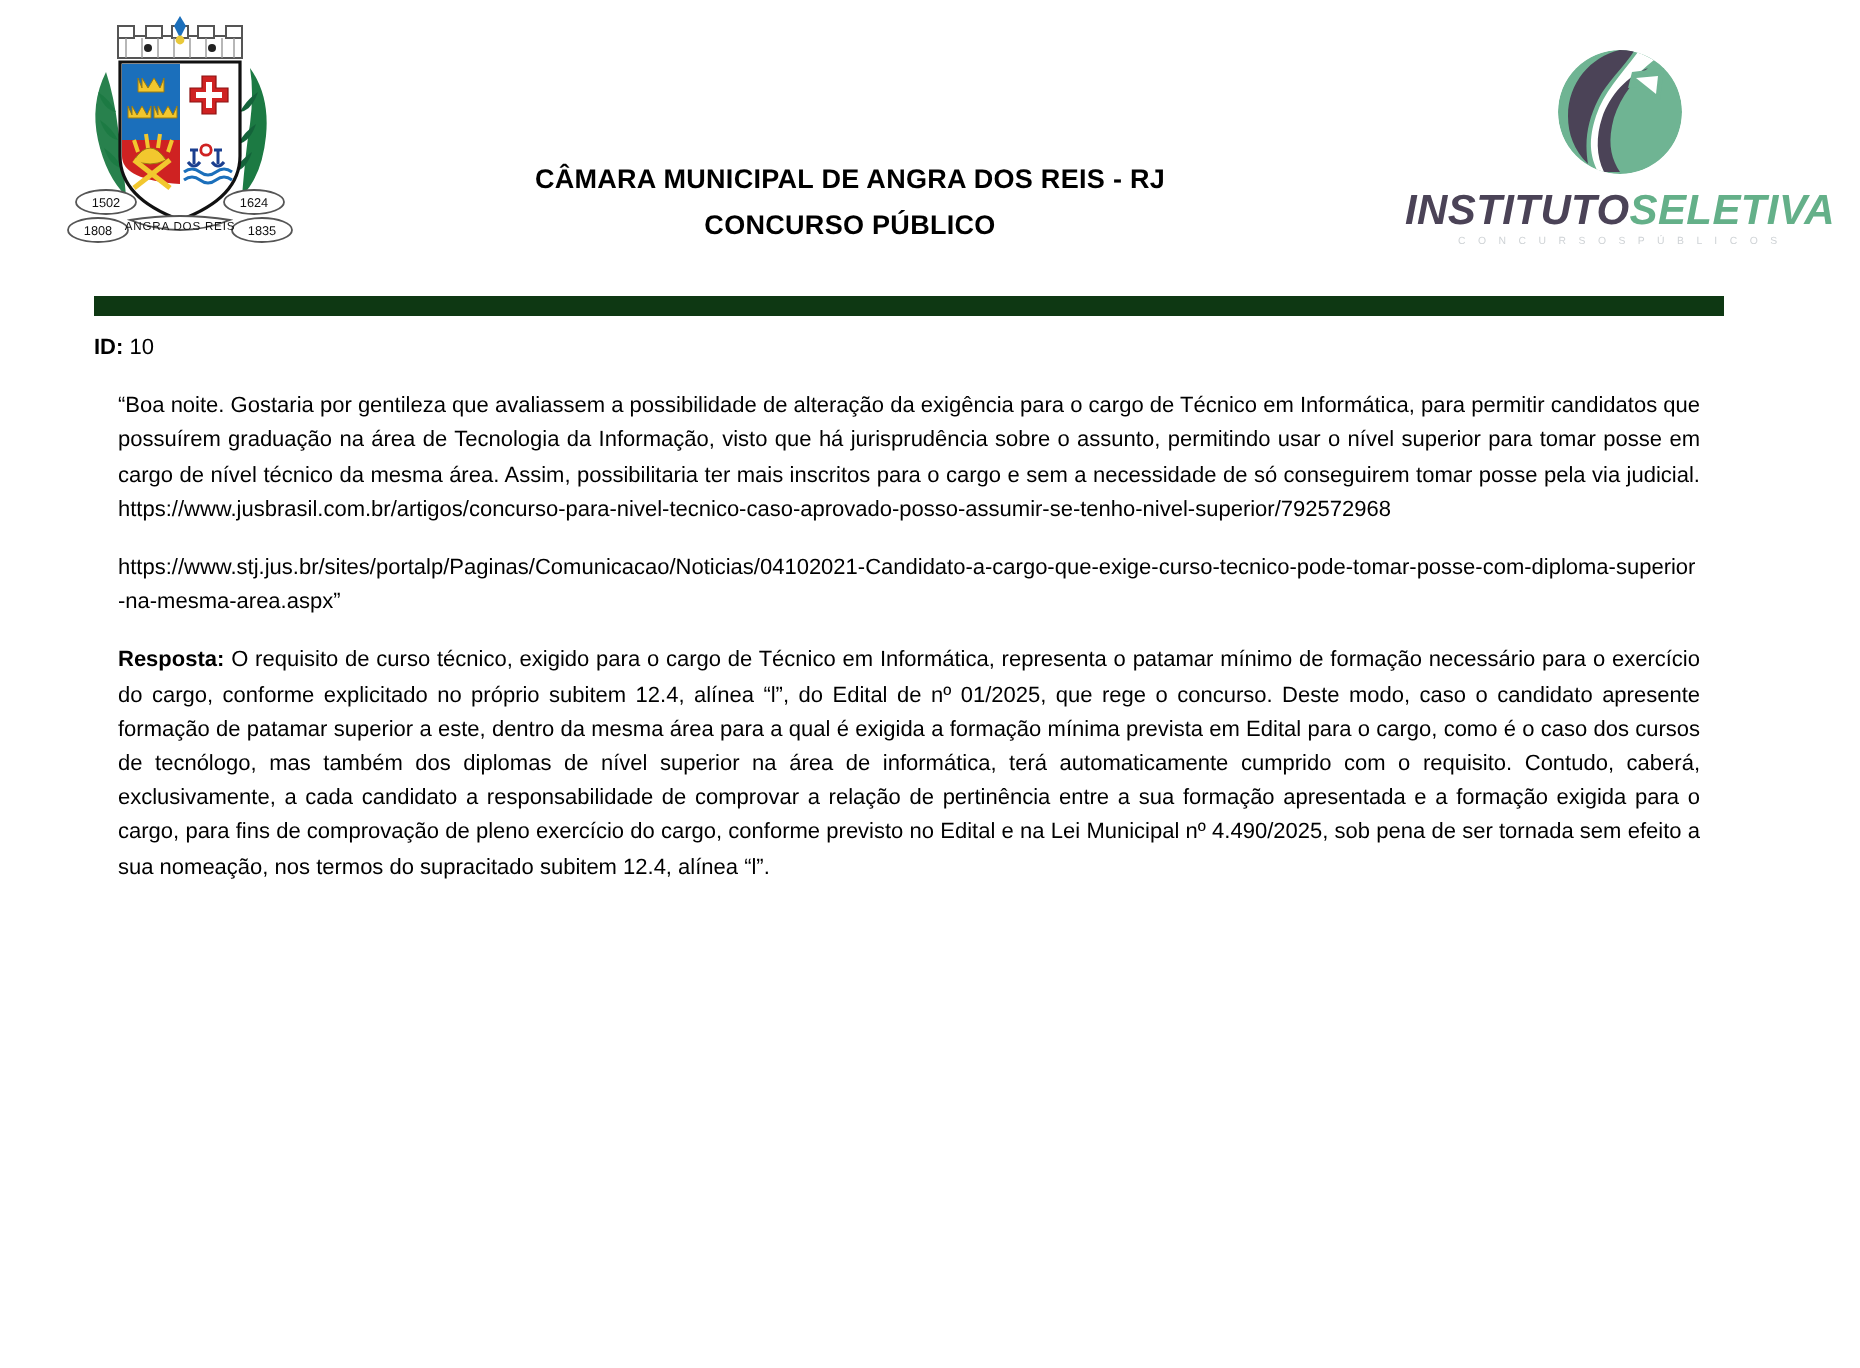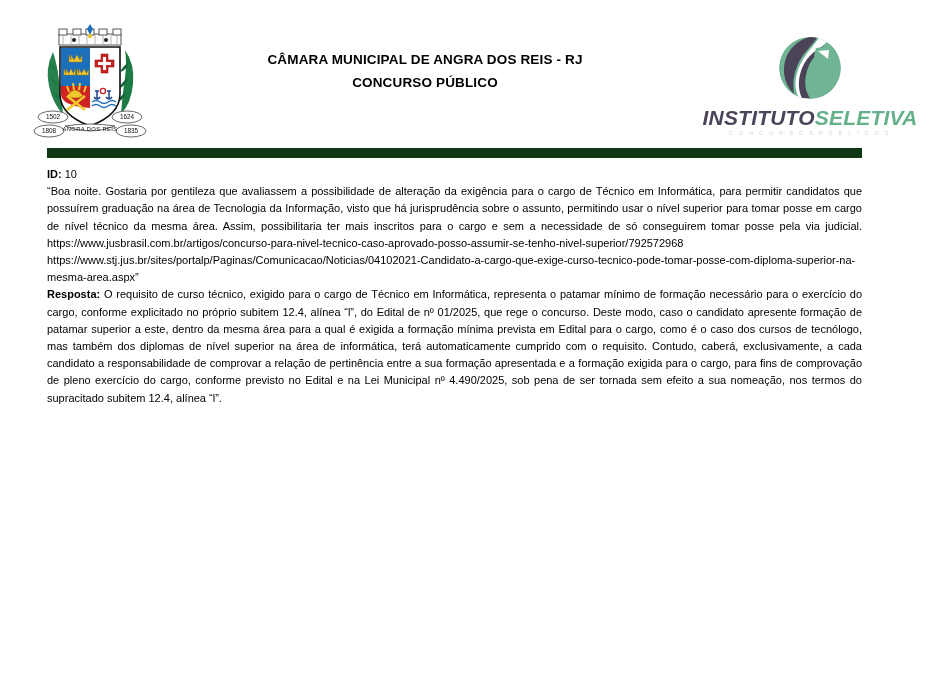--- a/index.html
+++ b/index.html
@@ -22,21 +22,21 @@
     width: 930px;
     height: 684px;
     background: #ffffff;
     box-sizing: border-box;
   }
 
   
   .doc-header {
     position: relative;
     display: flex;
-    align-items: flex-start;
+    align-items: flex-end;
     justify-content: flex-start;
     padding: 22px 0 0 0;
     height: 124px;
     box-sizing: border-box;
   }
 
   .brasao-wrap {
     width: 160px;
     min-width: 160px;
     display: flex;
@@ -123,21 +123,21 @@
   .lbl {
     font-weight: bold;
   }
 
   .section-label {
     font-weight: bold;
     margin: 0;
   }
 
   p.para {
-    margin: 0;
+    margin: 12px;
     text-align: justify;
     text-justify: inter-word;
     hyphens: none;
   }
 
   p.para.no-justify {
     text-align: left;
   }
 
   .url-block {

